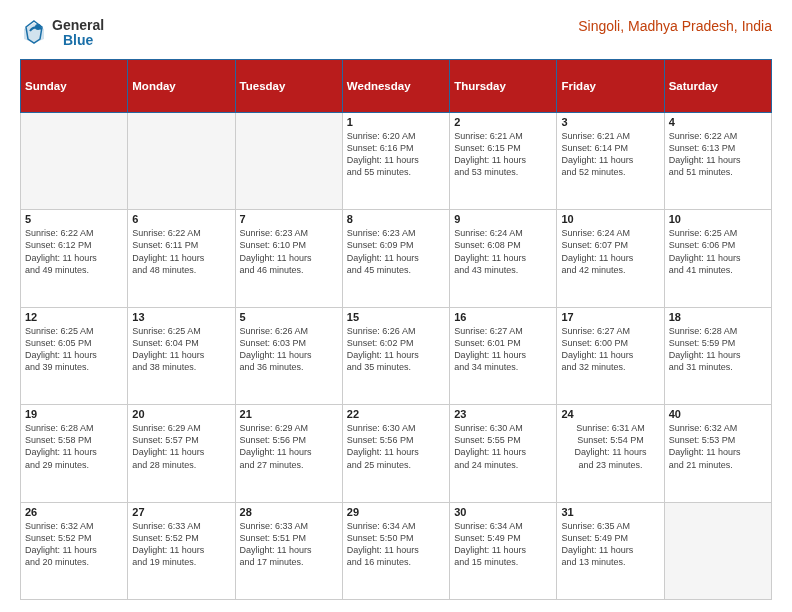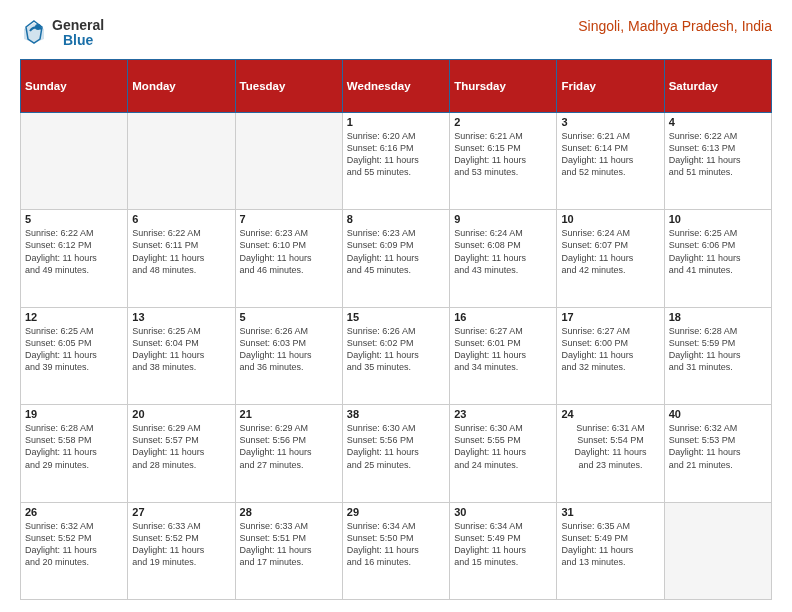--- a/index.html
+++ b/index.html
@@ -291,21 +291,21 @@
 and 28 minutes.</div>
           </td>
           <td>
             <span class="day-number">21</span>
             <div class="day-info" style="white-space: pre-line;">Sunrise: 6:29 AM
 Sunset: 5:56 PM
 Daylight: 11 hours
 and 27 minutes.</div>
           </td>
           <td>
-            <span class="day-number">38</span>
+            <span class="day-number">22</span>
             <div class="day-info" style="white-space: pre-line;">Sunrise: 6:30 AM
 Sunset: 5:56 PM
 Daylight: 11 hours
 and 25 minutes.</div>
           </td>
           <td>
             <span class="day-number">23</span>
             <div class="day-info" style="white-space: pre-line;">Sunrise: 6:30 AM
 Sunset: 5:55 PM
 Daylight: 11 hours

